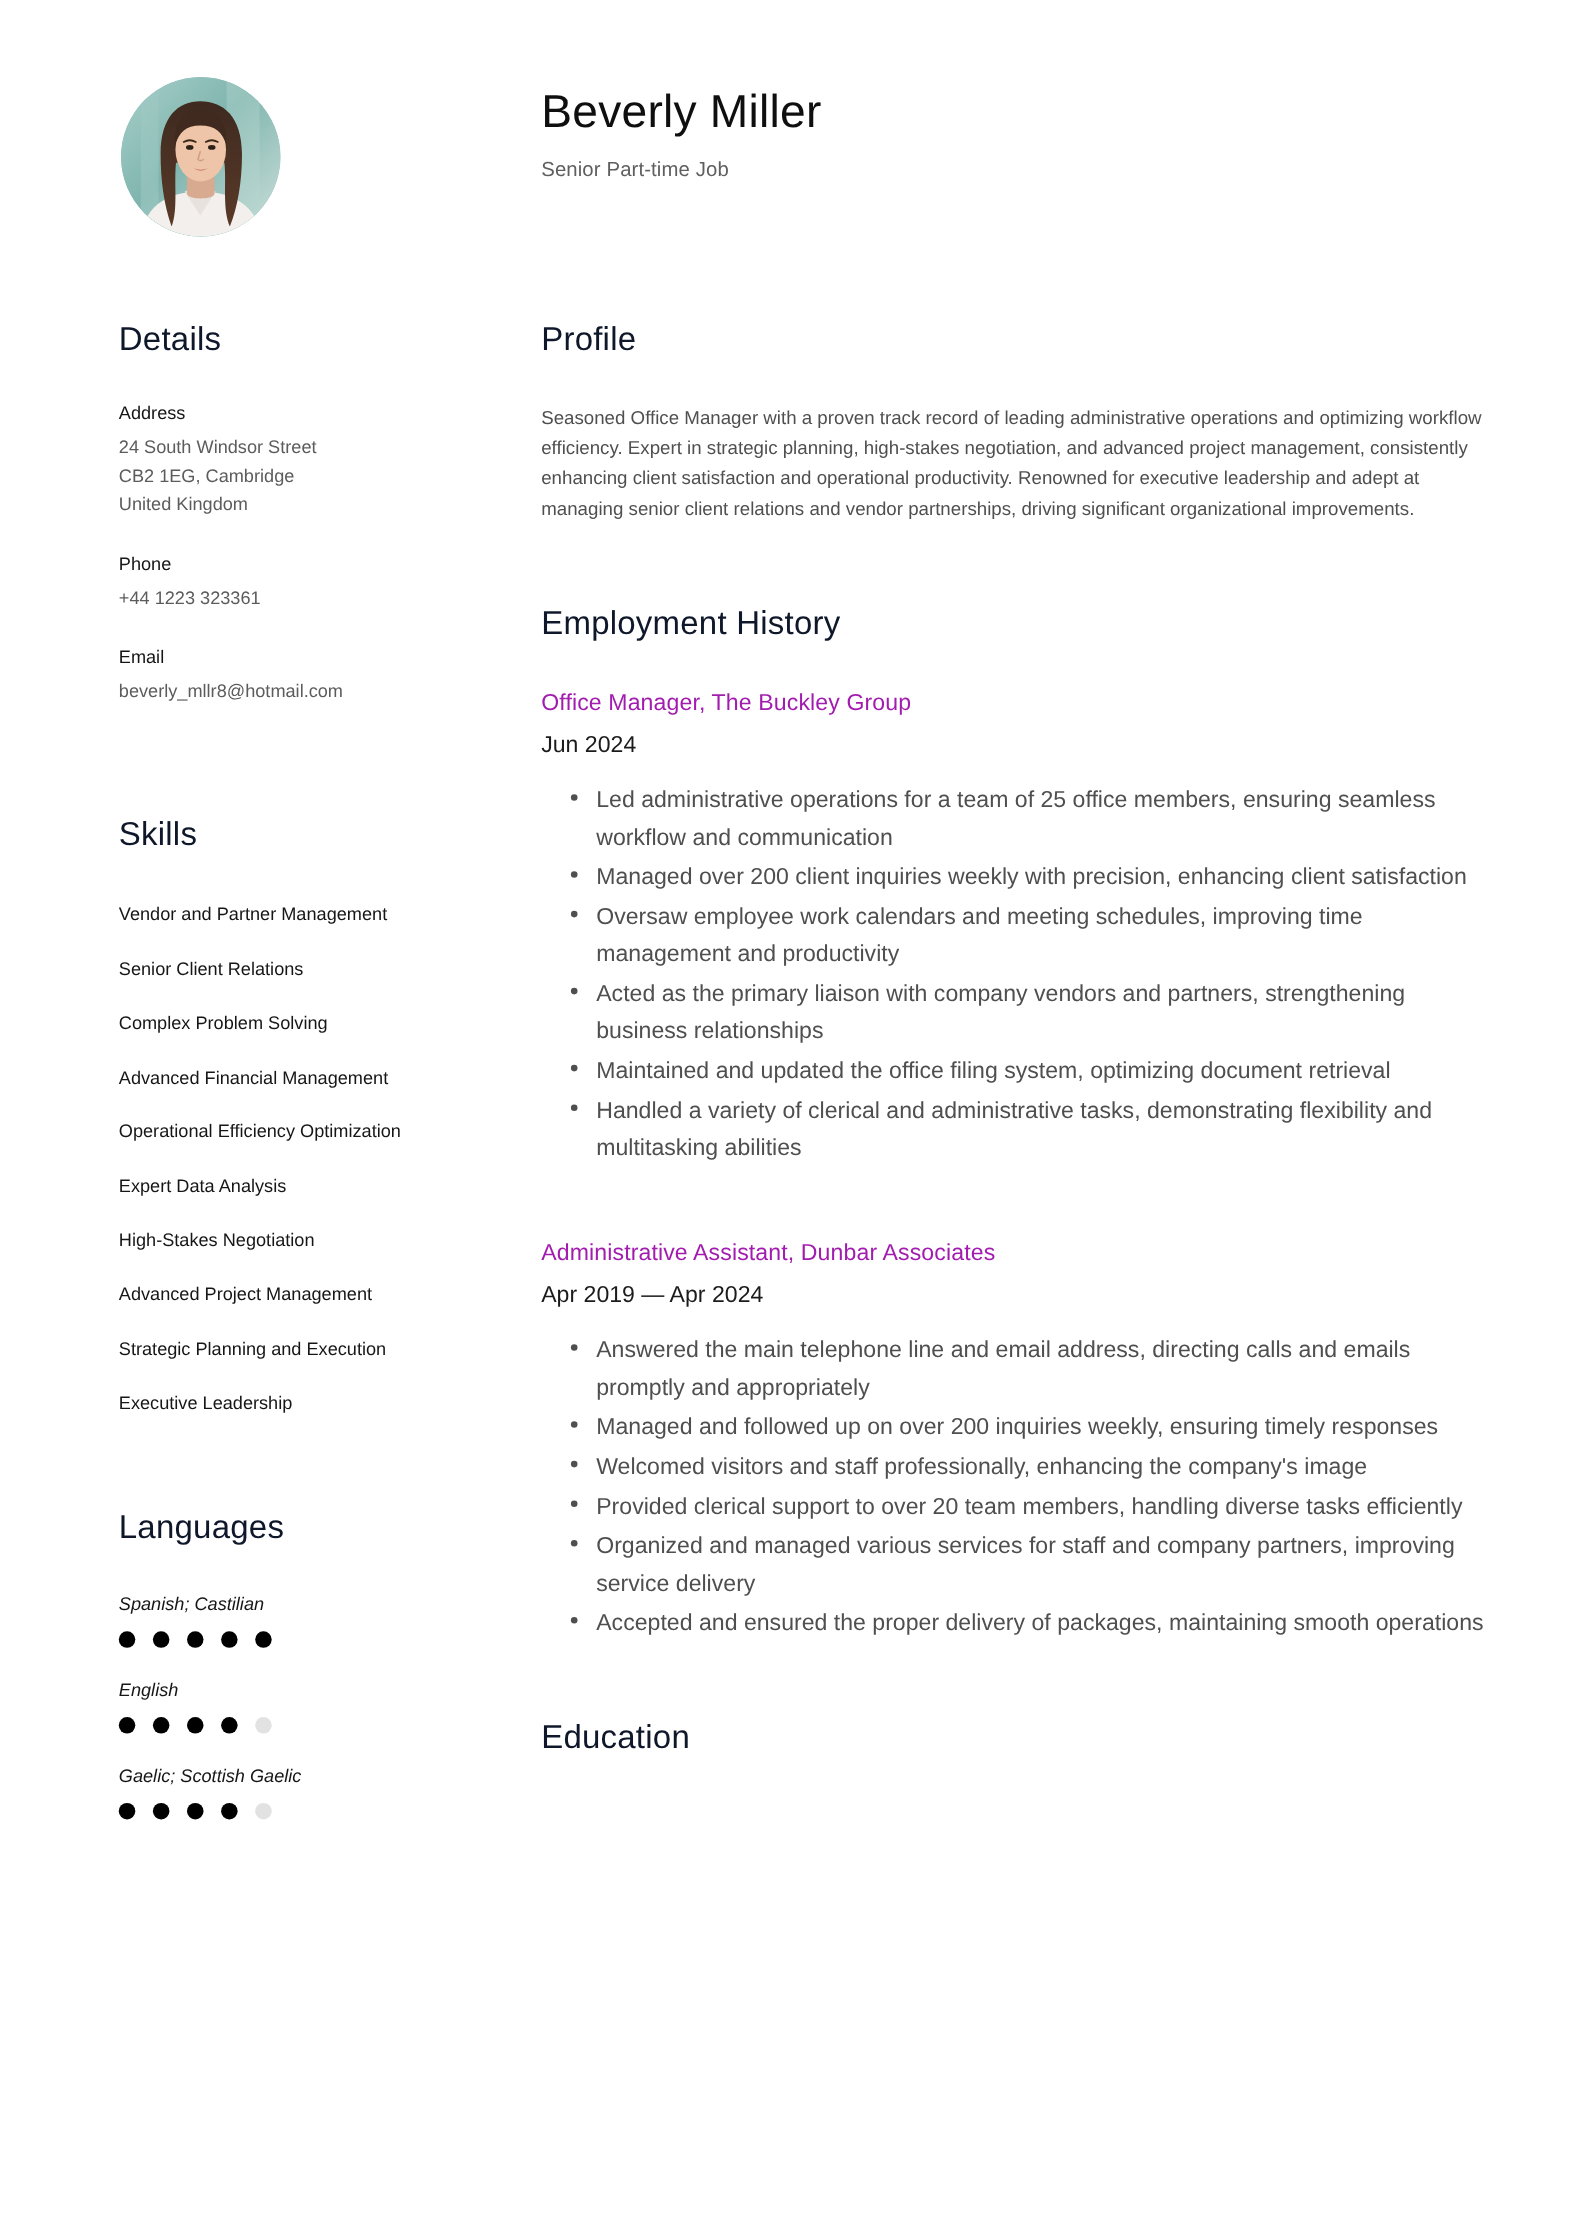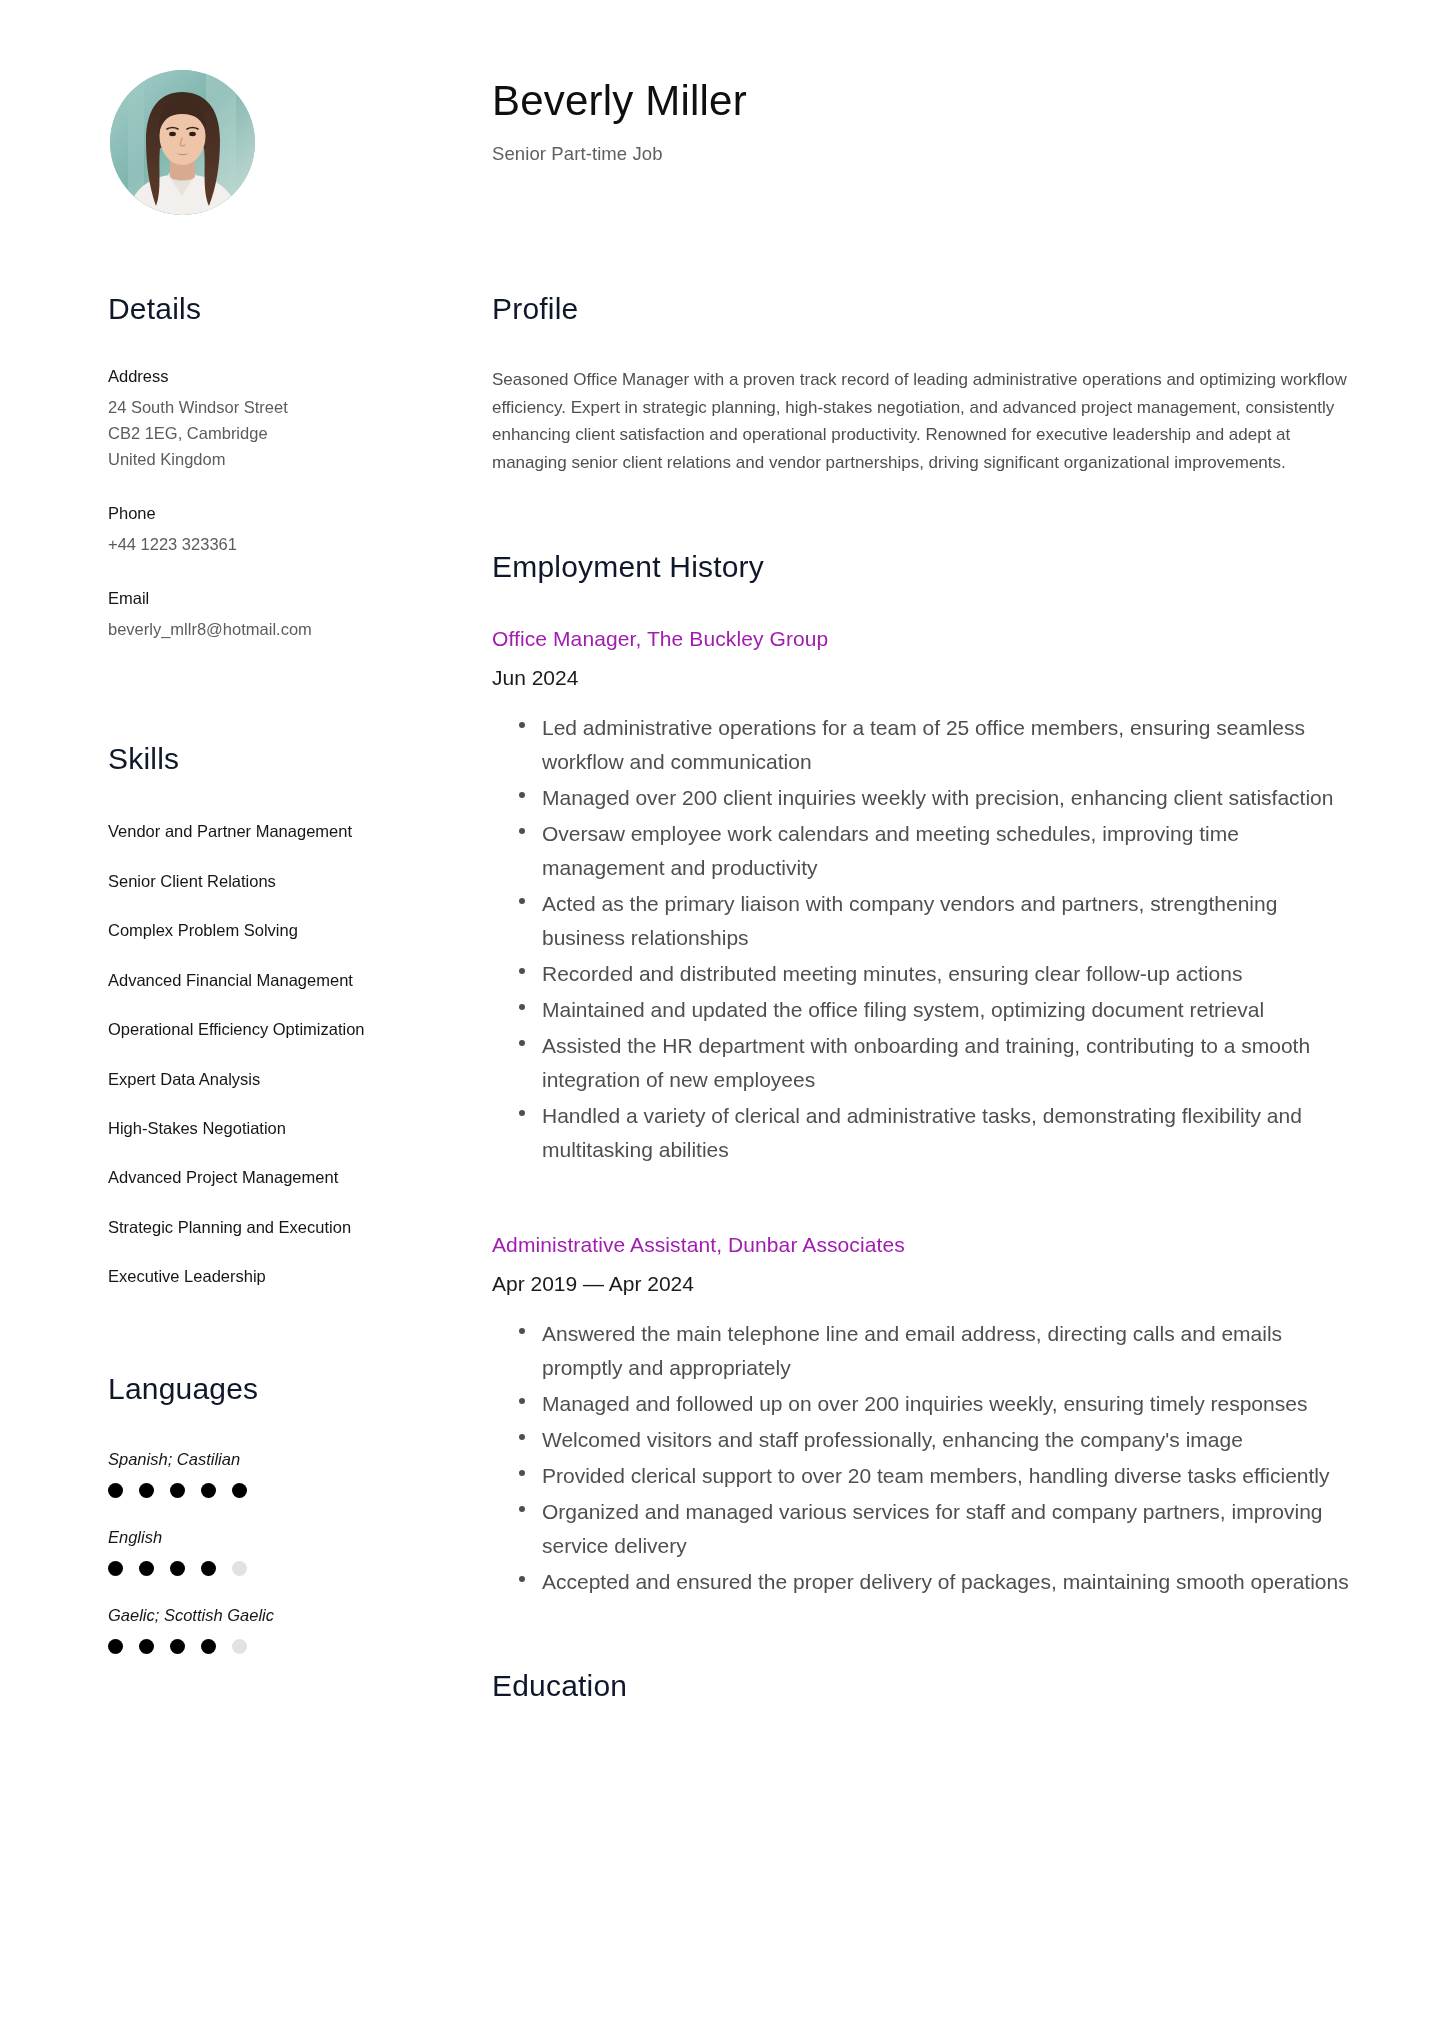--- a/index.html
+++ b/index.html
@@ -340,23 +340,21 @@
       <h2 class="section-title">Employment History</h2>
 
       <div class="job">
         <h3 class="job-heading">Office Manager, The Buckley Group</h3>
         <p class="job-dates">Jun 2024</p>
         <ul class="bullets">
           <li>Led administrative operations for a team of 25 office members, ensuring seamless workflow and communication</li>
           <li>Managed over 200 client inquiries weekly with precision, enhancing client satisfaction</li>
           <li>Oversaw employee work calendars and meeting schedules, improving time management and productivity</li>
           <li>Acted as the primary liaison with company vendors and partners, strengthening business relationships</li>
-          <li>Recorded and distributed meeting minutes, ensuring clear follow-up actions</li>
           <li>Maintained and updated the office filing system, optimizing document retrieval</li>
-          <li>Assisted the HR department with onboarding and training, contributing to a smooth integration of new employees</li>
           <li>Handled a variety of clerical and administrative tasks, demonstrating flexibility and multitasking abilities</li>
         </ul>
       </div>
 
       <div class="job">
         <h3 class="job-heading">Administrative Assistant, Dunbar Associates</h3>
         <p class="job-dates">Apr 2019 — Apr 2024</p>
         <ul class="bullets">
           <li>Answered the main telephone line and email address, directing calls and emails promptly and appropriately</li>
           <li>Managed and followed up on over 200 inquiries weekly, ensuring timely responses</li>

